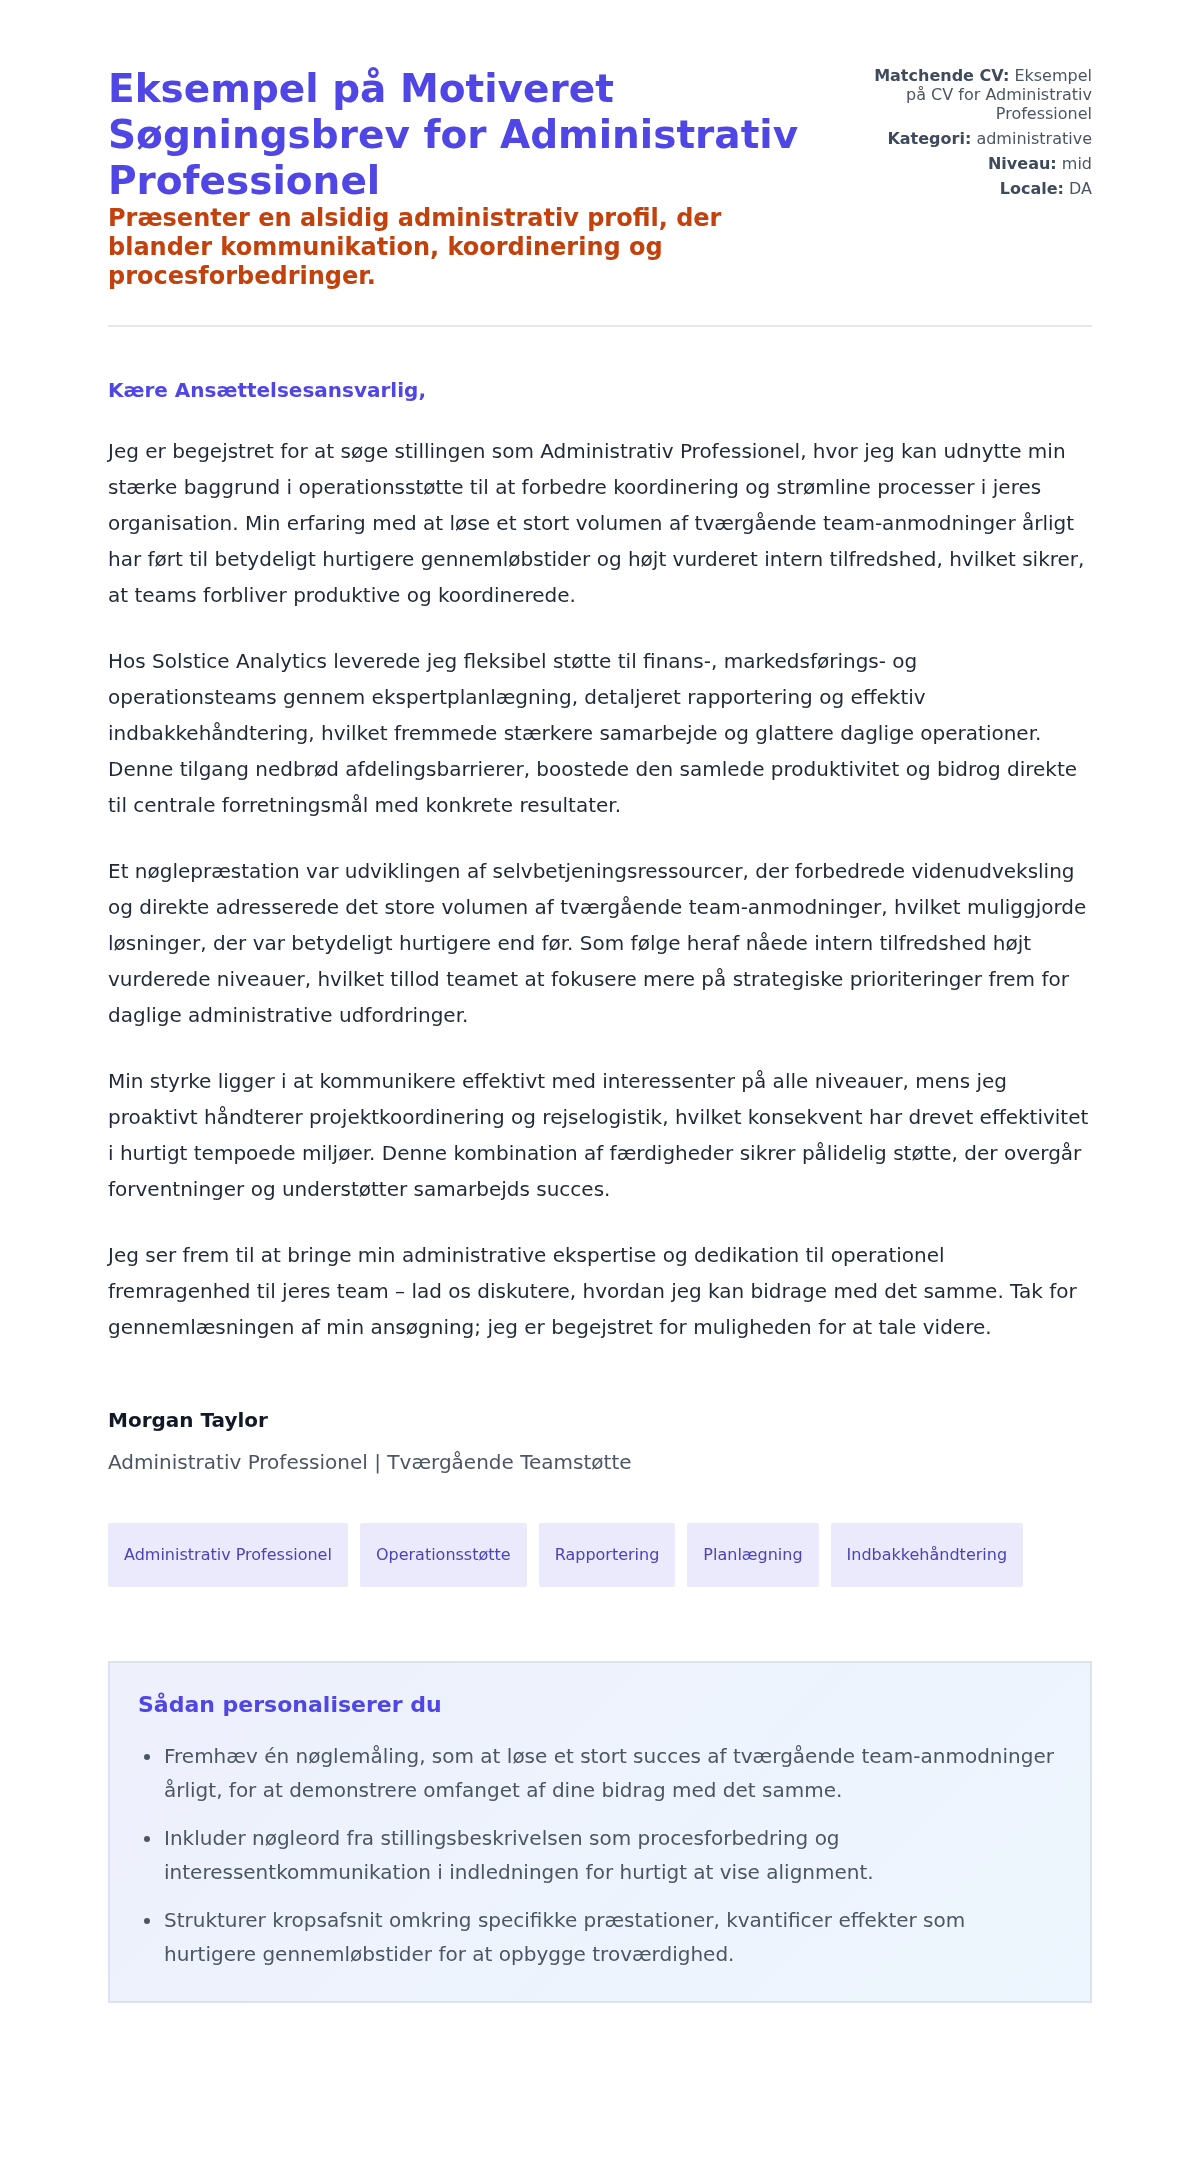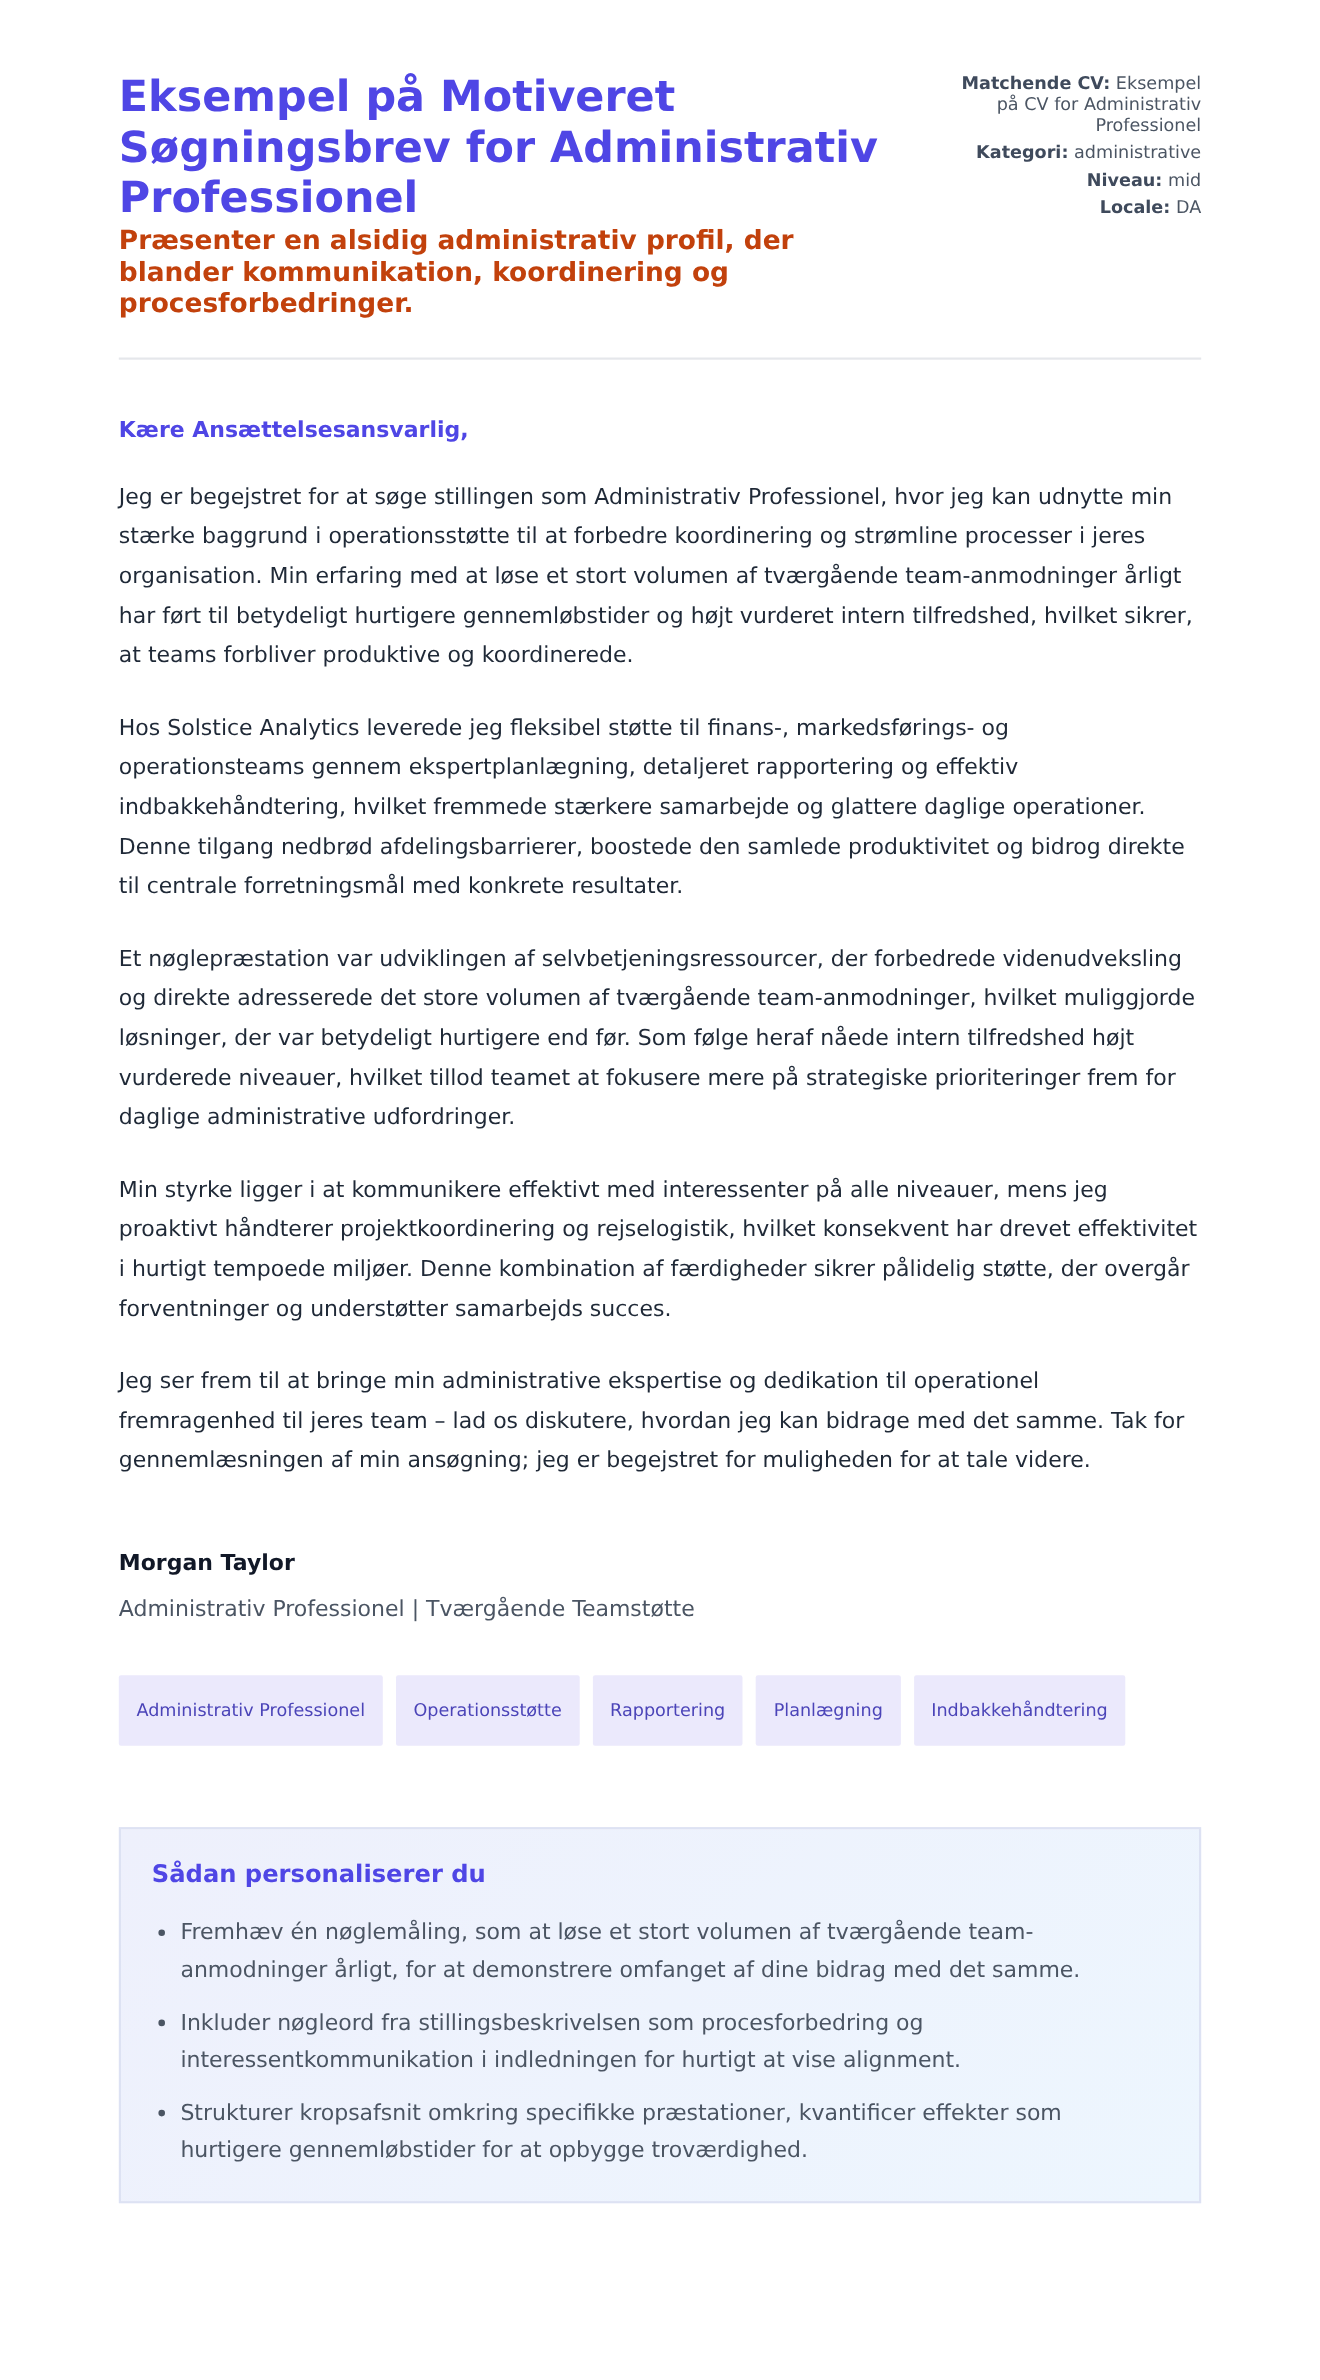--- a/index.html
+++ b/index.html
@@ -194,21 +194,21 @@
     <span class="tag">Rapportering</span>
     <span class="tag">Planlægning</span>
     <span class="tag">Indbakkehåndtering</span>
   </div>
 
   <aside class="tips">
     <h3 class="tips-title">Sådan personaliserer du</h3>
     <ul class="tips-list">
       <li class="tips-item">
         <span class="bullet"></span>
-        <span>Fremhæv én nøglemåling, som at løse et stort volumen af tværgående team-anmodninger årligt, for at demonstrere omfanget af dine bidrag med det samme.</span>
+        <span>Fremhæv én nøglemåling, som at løse et stort succes af tværgående team-anmodninger årligt, for at demonstrere omfanget af dine bidrag med det samme.</span>
       </li>
       <li class="tips-item">
         <span class="bullet"></span>
         <span>Inkluder nøgleord fra stillingsbeskrivelsen som procesforbedring og interessentkommunikation i indledningen for hurtigt at vise alignment.</span>
       </li>
       <li class="tips-item">
         <span class="bullet"></span>
         <span>Strukturer kropsafsnit omkring specifikke præstationer, kvantificer effekter som hurtigere gennemløbstider for at opbygge troværdighed.</span>
       </li>
     </ul>

